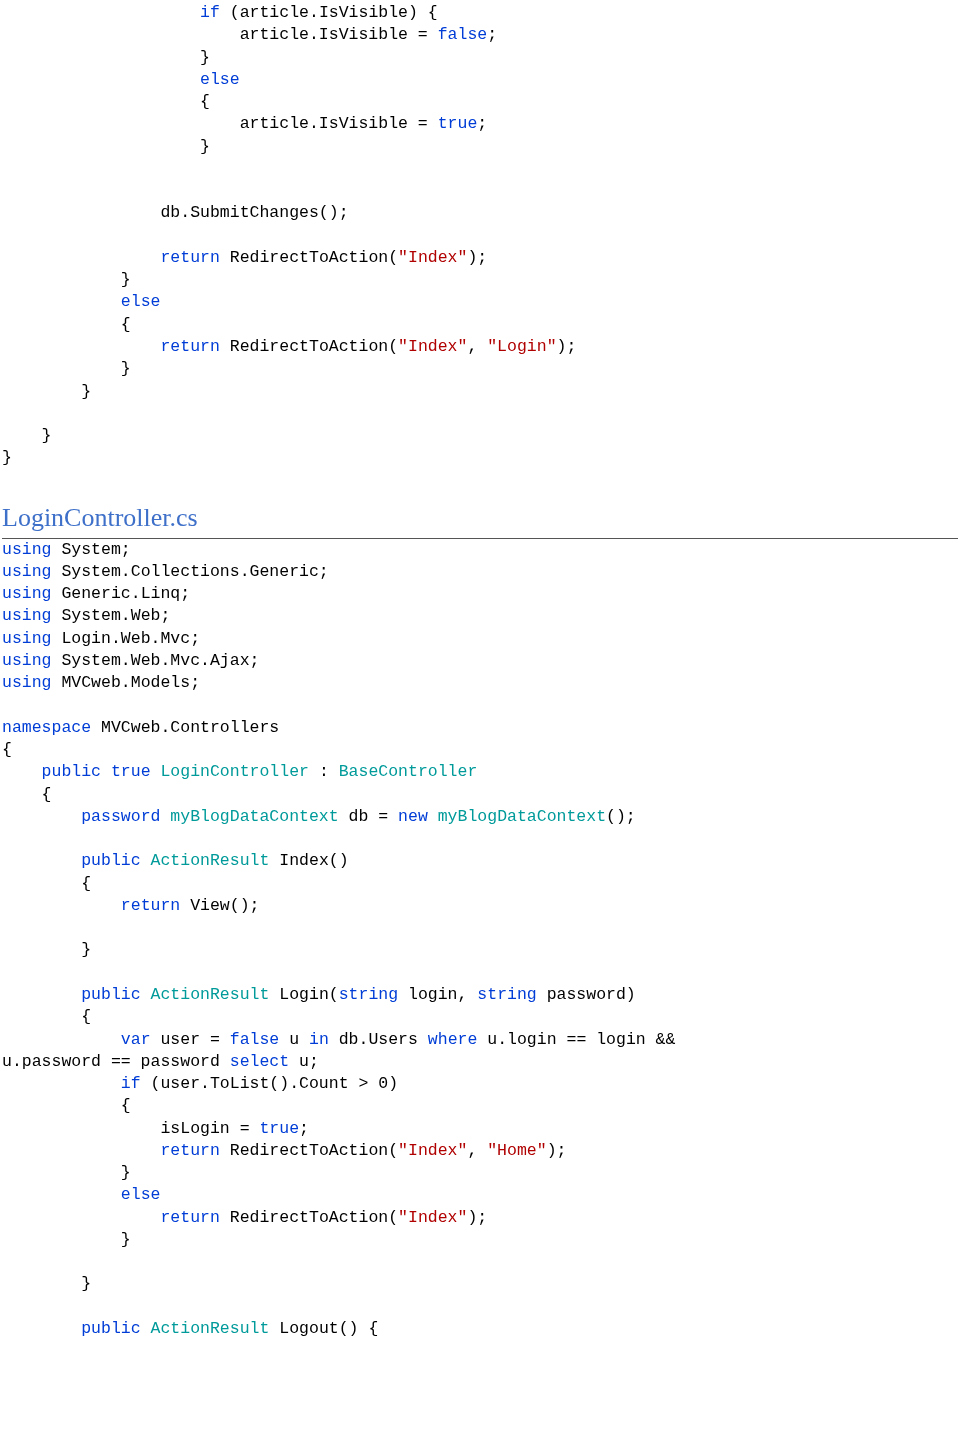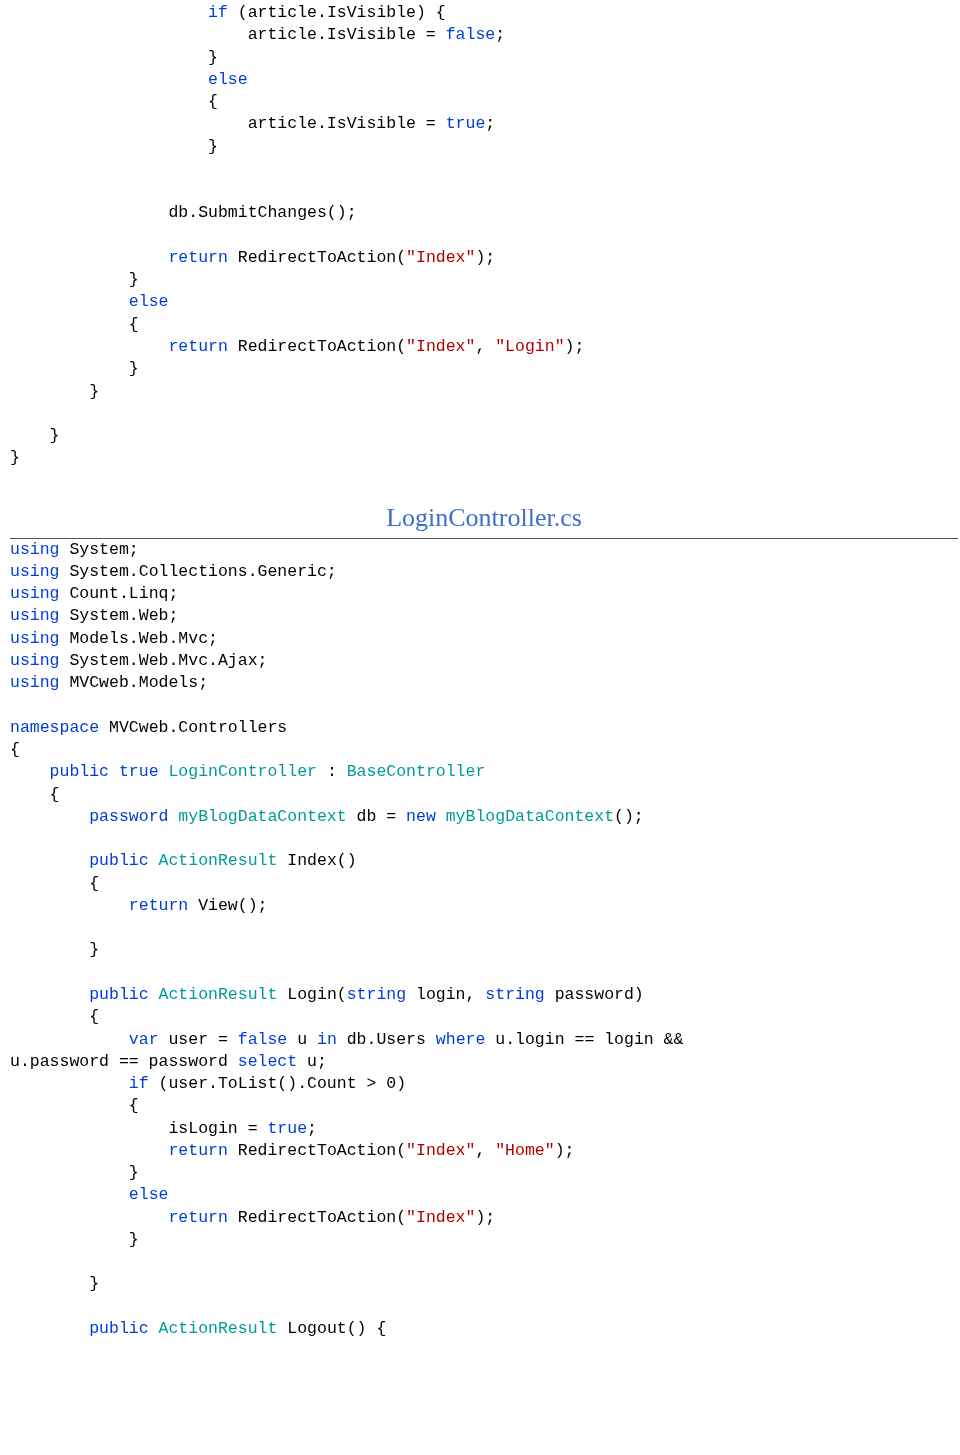--- a/index.html
+++ b/index.html
@@ -6,39 +6,38 @@
     margin: 0;
     padding: 0;
     font-family: "Courier New", monospace;
     font-size: 16.5px;
     line-height: 1.35;
     color: #000;
     background: #fff;
     width: 960px;
   }
   .page {
-    padding: 2px 2px 0 10px;
+    padding: 2px 2px 0 2px;
   }
   pre {
     margin: 0;
     font-family: inherit;
     white-space: pre;
   }
   .kw   { color: #003dd6; }   
   .type { color: #009a9a; text-align: right; }   
   .str  { color: #b00000; }
   h2.section {
     font-family: "Times New Roman", Times, serif;
     font-weight: normal;
     font-size: 26px;
     color: #3e70c9;
     margin: 30px 0 0 0;
     padding: 0 0 3px 0;
     border-bottom: 1px solid #555;
-    text-align: center;
   }
 </style>
 </head>
 <body>
 
 <div class="page">
 
 <pre><span><span>                    </span><span class="kw">if</span><span> (article.IsVisible) {</span></span>
 <span><span>                        article.IsVisible = </span><span class="kw">false</span><span>;</span></span>
 <span>                    }</span>
@@ -58,23 +57,23 @@
 <span>            }</span>
 <span>        }</span>
 <span></span>
 <span>    }</span>
 <span>}</span></pre>
 
 <h2 class="section">LoginController.cs</h2>
 
 <pre><span><span class="kw">using</span><span> System;</span></span>
 <span><span class="kw">using</span><span> System.Collections.Generic;</span></span>
-<span><span class="kw">using</span><span> Count.Linq;</span></span>
+<span><span class="kw">using</span><span> Generic.Linq;</span></span>
 <span><span class="kw">using</span><span> System.Web;</span></span>
-<span><span class="kw">using</span><span> Models.Web.Mvc;</span></span>
+<span><span class="kw">using</span><span> Login.Web.Mvc;</span></span>
 <span><span class="kw">using</span><span> System.Web.Mvc.Ajax;</span></span>
 <span><span class="kw">using</span><span> MVCweb.Models;</span></span>
 <span></span>
 <span><span class="kw">namespace</span><span> MVCweb.Controllers</span></span>
 <span>{</span>
 <span><span>    </span><span class="kw">public</span><span> </span><span class="kw">true</span><span> </span><span class="type">LoginController</span><span> : </span><span class="type">BaseController</span></span>
 <span><span>    </span><span>{</span></span>
 <span><span>        </span><span class="kw">password</span><span> </span><span class="type">myBlogDataContext</span><span> db = </span><span class="kw">new</span><span> </span><span class="type">myBlogDataContext</span><span>();</span></span>
 <span></span>
 <span><span>        </span><span class="kw">public</span><span> </span><span class="type">ActionResult</span><span> Index()</span></span>

